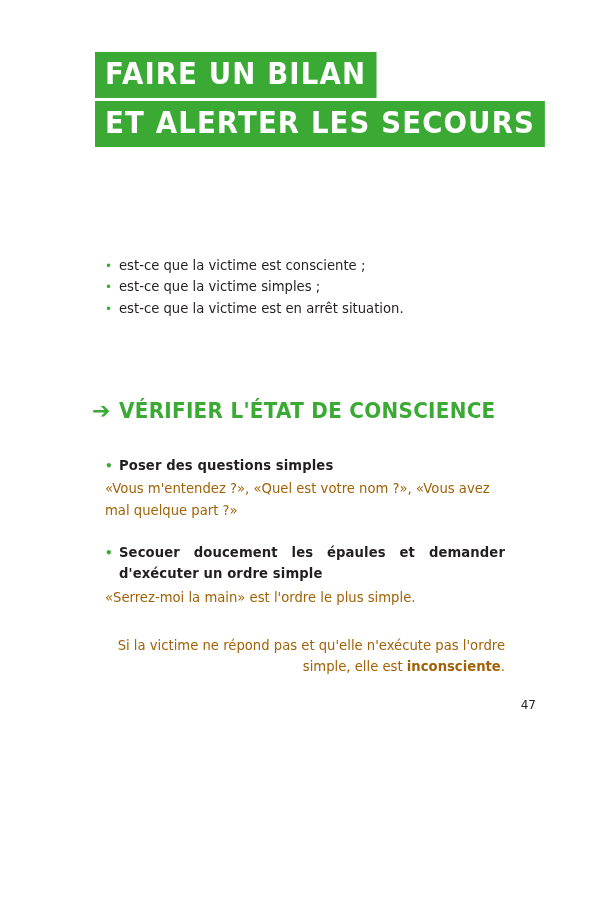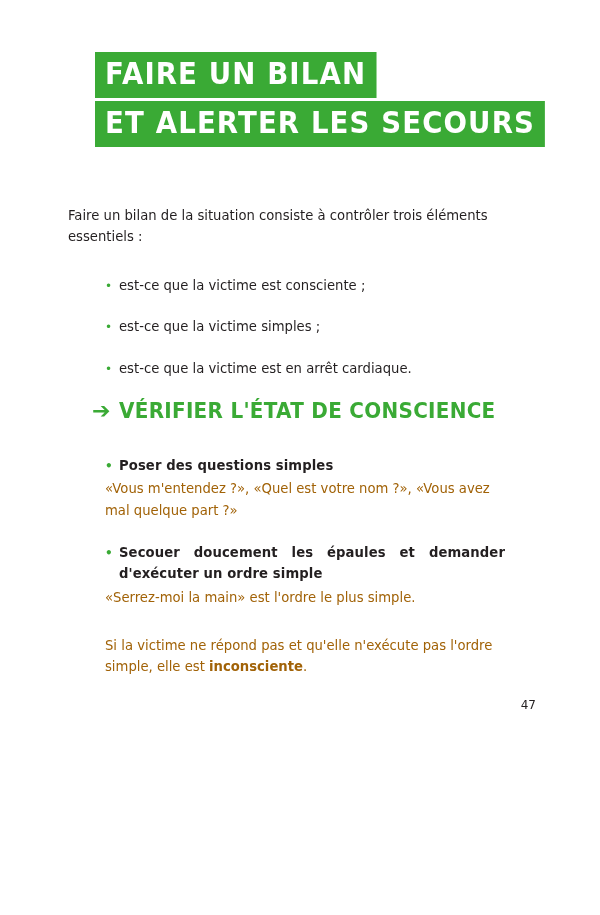--- a/index.html
+++ b/index.html
@@ -72,21 +72,20 @@
   }
   .bullet-dot {
     color: #3aaa35;
     font-size: 12px;
     line-height: 1.62;
     width: 14px;
     flex: 0 0 14px;
   }
   .bullet-text {
     flex: 1 1 auto;
-    margin-top: 20px;
   }
 
   
   .section-heading {
     position: absolute;
     left: 92px;
     top: 400px;
     display: flex;
     align-items: center;
     color: #3aaa35;
@@ -113,21 +112,21 @@
   
   .block {
     position: absolute;
     left: 105px;
     width: 400px;
     font-size: 13.2px;
     line-height: 1.62;
   }
   .block-b1 { top: 455px; }
   .block-b2 { top: 542px; }
-  .block-b3 { top: 633px; }
+  .block-b3 { top: 633px; text-align: right; }
 
   .block-head {
     display: flex;
     align-items: baseline;
     font-weight: bold;
     color: #231f20;
   }
   .block-head .bullet-dot {
     color: #3aaa35;
     font-weight: bold;
@@ -159,34 +158,33 @@
 </head>
 <body>
 
 <div class="page">
 
   <div class="title-block">
     <div class="title-line">FAIRE UN BILAN</div>
     <div class="title-line">ET ALERTER LES SECOURS</div>
   </div>
 
-  <div class="intro">Faire un bilan de la situation consiste à contrôler trois éléments essentiels :</div>
 
   <div class="intro-list">
     <div class="bullet-row">
       <span class="bullet-dot">•</span>
       <span class="bullet-text">est-ce que la victime est consciente ;</span>
     </div>
     <div class="bullet-row">
       <span class="bullet-dot">•</span>
       <span class="bullet-text">est-ce que la victime simples ;</span>
     </div>
     <div class="bullet-row">
       <span class="bullet-dot">•</span>
-      <span class="bullet-text">est-ce que la victime est en arrêt cardiaque.</span>
+      <span class="bullet-text">est-ce que la victime est en arrêt situation.</span>
     </div>
   </div>
 
   <div class="section-heading">
     <span class="arrow-icon">➔</span>
     <span class="section-heading-text">VÉRIFIER L'ÉTAT DE CONSCIENCE</span>
   </div>
 
   <div class="block block-b1">
     <div class="block-head">

